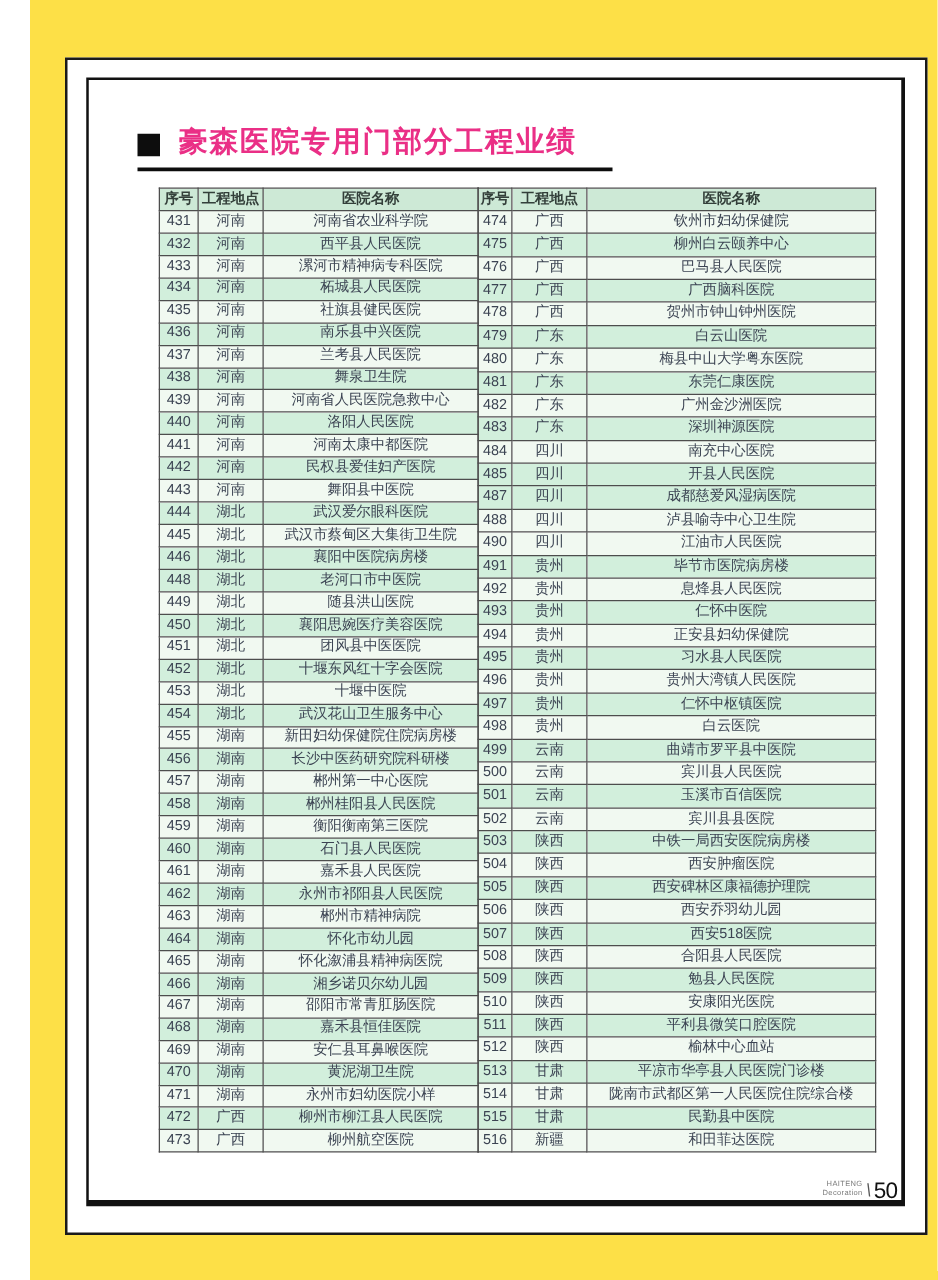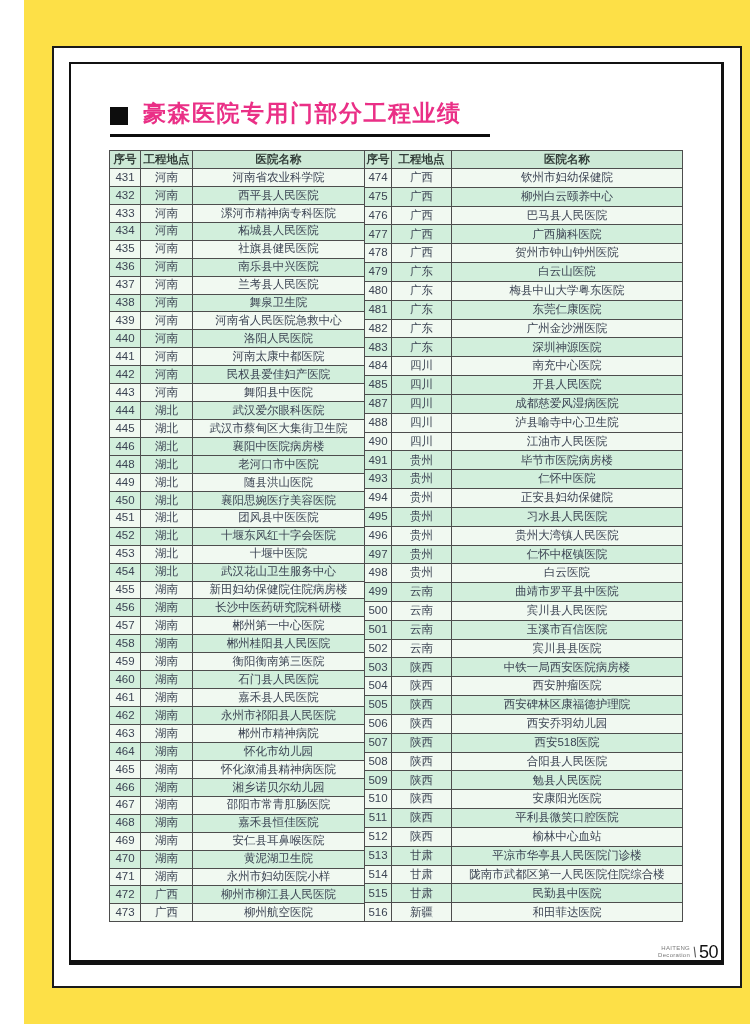--- a/index.html
+++ b/index.html
@@ -11,21 +11,21 @@
     border:2px solid #1a1a1a; background:#ffffff; }
   .inner-frame { position:absolute; left:45px; top:62px; width:655px; height:903px;
     border:2px solid #111; border-right-width:3px; border-bottom-width:5px; background:#ffffff; }
 
   .title-block { position:absolute; left:86px; top:98px; width:380px;
     display:flex; align-items:center; gap:15px;
     border-bottom:3px solid #0d0d0d; padding-bottom:5px; }
   .title-square { width:18px; height:18px; background:#0d0d0d; flex:0 0 auto; margin-top:4px; }
   .title-text { font-size:23px; font-weight:bold; letter-spacing:1.5px; white-space:nowrap; }
 
-  .table-wrap { position:absolute; left:85px; top:150px; display:flex; }
+  .table-wrap { position:absolute; left:103px; top:150px; display:flex; }
   table { border-collapse:collapse; table-layout:fixed; }
   table.left-half  { width:255px; }
   table.right-half { width:318px; margin-left:-1px; }
   th,td { border:1px solid #4d4d4d; text-align:center; vertical-align:middle;
     font-size:11.5px; line-height:1; padding:0 1px; white-space:nowrap; overflow:hidden;
     height:17.95px; color:#3c4453; }
   th { background:#cde9d6; font-weight:600; color:#333f3a; }
   tr.light td { background:#f1f9f1; }
   tr.green td { background:#d2efdc; }
   .col-seq-l { width:31px; }  .col-loc-l { width:52px; }  .col-name-l { width:172px; }
@@ -365,20 +365,25 @@
           <tr class="light">
             <td>490</td>
             <td>四川</td>
             <td>江油市人民医院</td>
           </tr>
           <tr class="green">
             <td>491</td>
             <td>贵州</td>
             <td>毕节市医院病房楼</td>
           </tr>
+          <tr class="light">
+            <td>492</td>
+            <td>贵州</td>
+            <td>息烽县人民医院</td>
+          </tr>
           <tr class="green">
             <td>493</td>
             <td>贵州</td>
             <td>仁怀中医院</td>
           </tr>
           <tr class="light">
             <td>494</td>
             <td>贵州</td>
             <td>正安县妇幼保健院</td>
           </tr>

